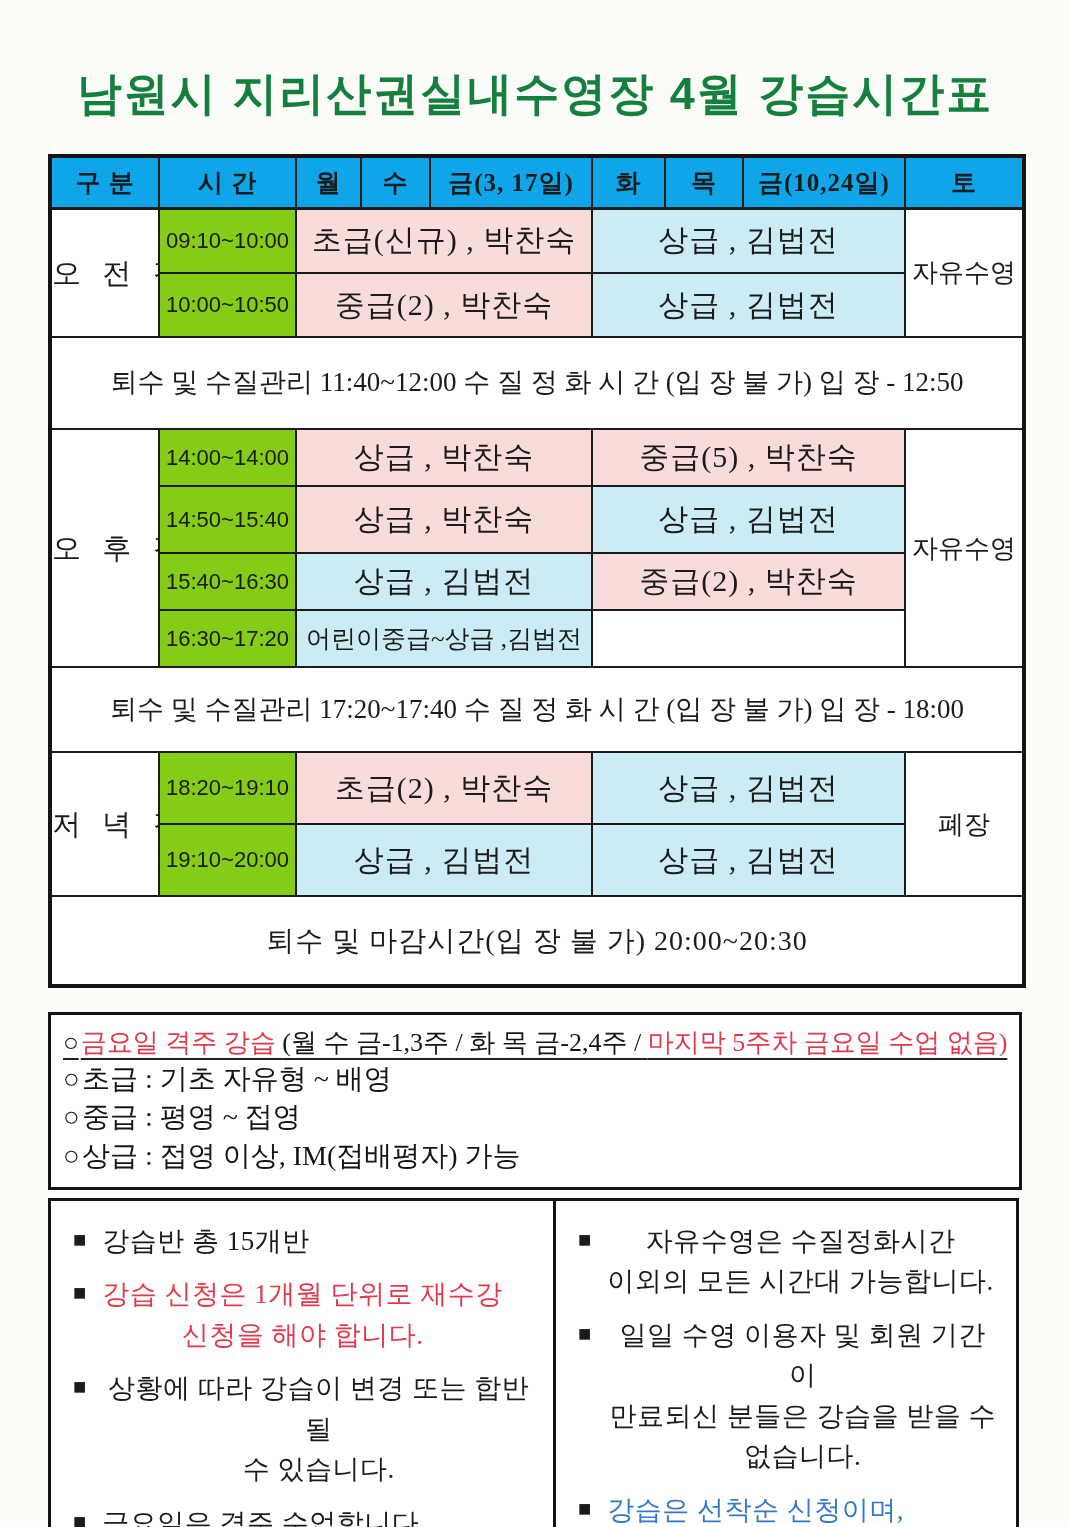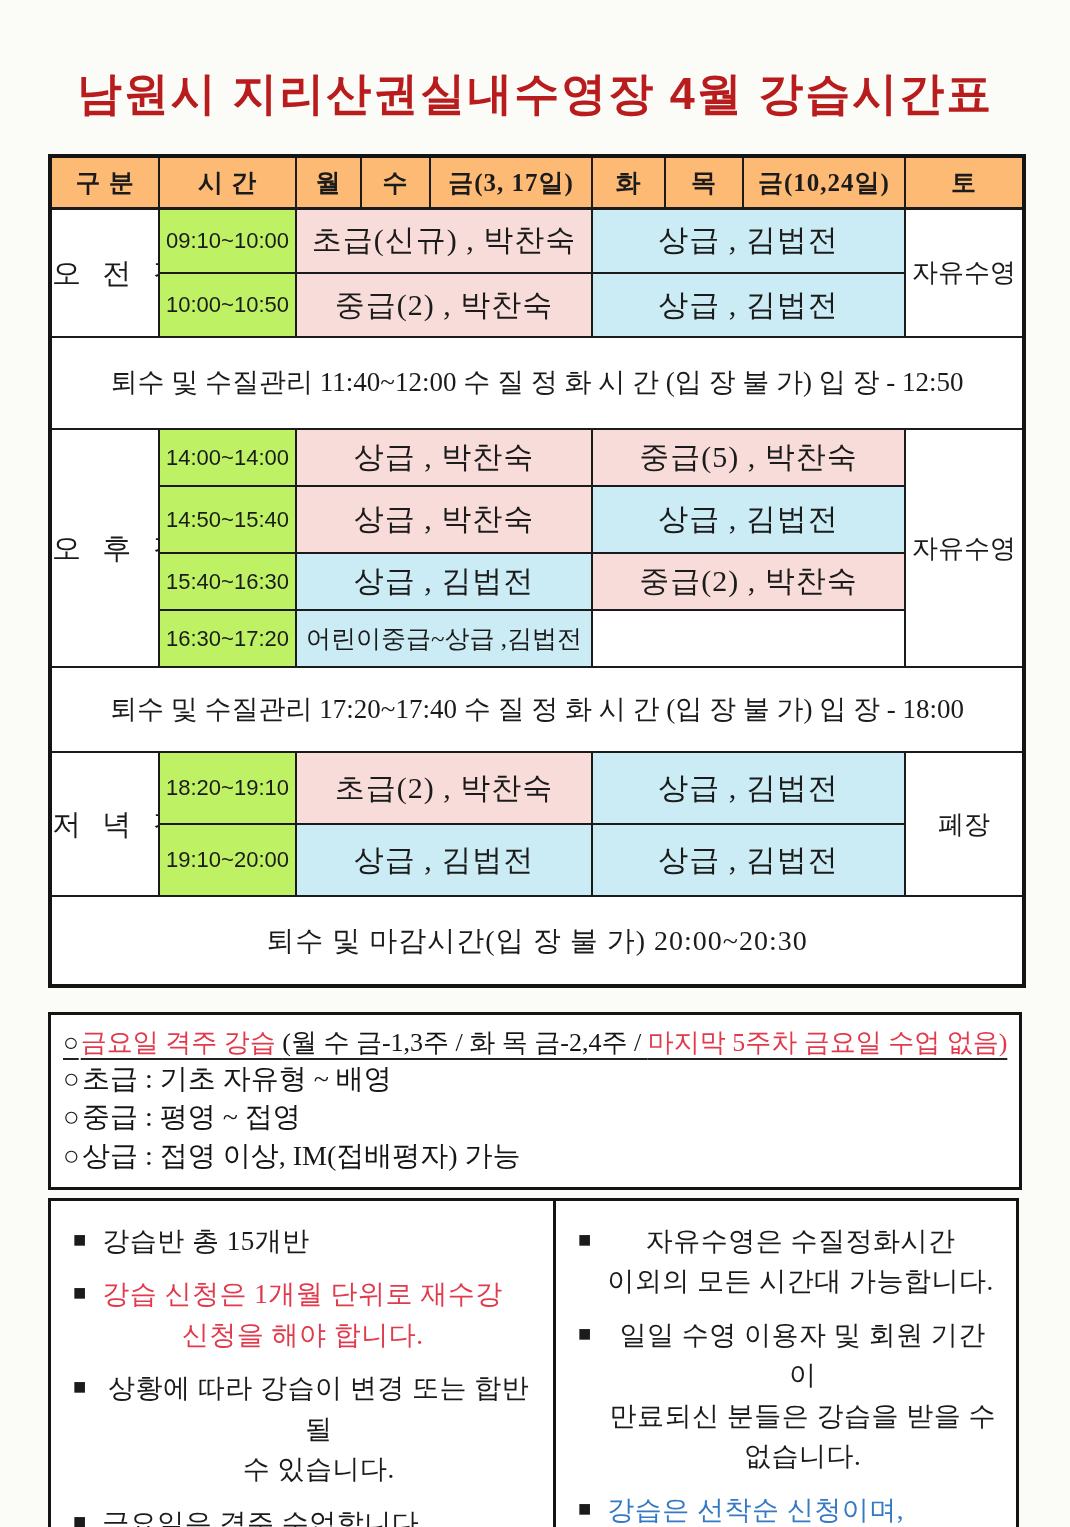--- a/index.html
+++ b/index.html
@@ -14,21 +14,21 @@
   .page{width:1070px;height:1527px;}
 
   
   h1.title{
     margin:64px 0 0 0;
     text-align:center;
     font-family:"Liberation Sans","DejaVu Sans",sans-serif;
     font-weight:800;
     font-size:45px;
     letter-spacing:2px;
-    color:#b91c1c;
+    color:#15803d;
   }
 
   
   table.sched{
     border-collapse:collapse;
     table-layout:fixed;
     width:974px;
     margin:30px 0 0 48px;
     background:#fff;
   }
@@ -39,33 +39,33 @@
     vertical-align:middle;
     overflow:hidden;
     white-space:nowrap;
   }
   table.sched{border:4px solid #141414;}
   tr.hdr th{
     font-weight:600;
     font-size:25px;
     border-bottom-width:3px;
     letter-spacing:1px;
-    background:#fdba74;
+    background:#0ea5e9;
   }
   td.sec{
     font-size:29px;
     letter-spacing:7px;
     line-height:1.8;
     white-space:pre-line;
     background:#fff;
   }
   td.time{
     font-family:"Liberation Sans","DejaVu Sans",sans-serif;
     font-size:22px;
-    background:#bef264;
+    background:#84cc16;
   }
   td.lesson{
     font-size:30px;
     letter-spacing:1px;
     font-family:Liberation Serif, serif;
   }
   td.lesson.small{font-size:25px;letter-spacing:0;}
   td.side{
     font-size:26px;
     border-left-width:3px;

